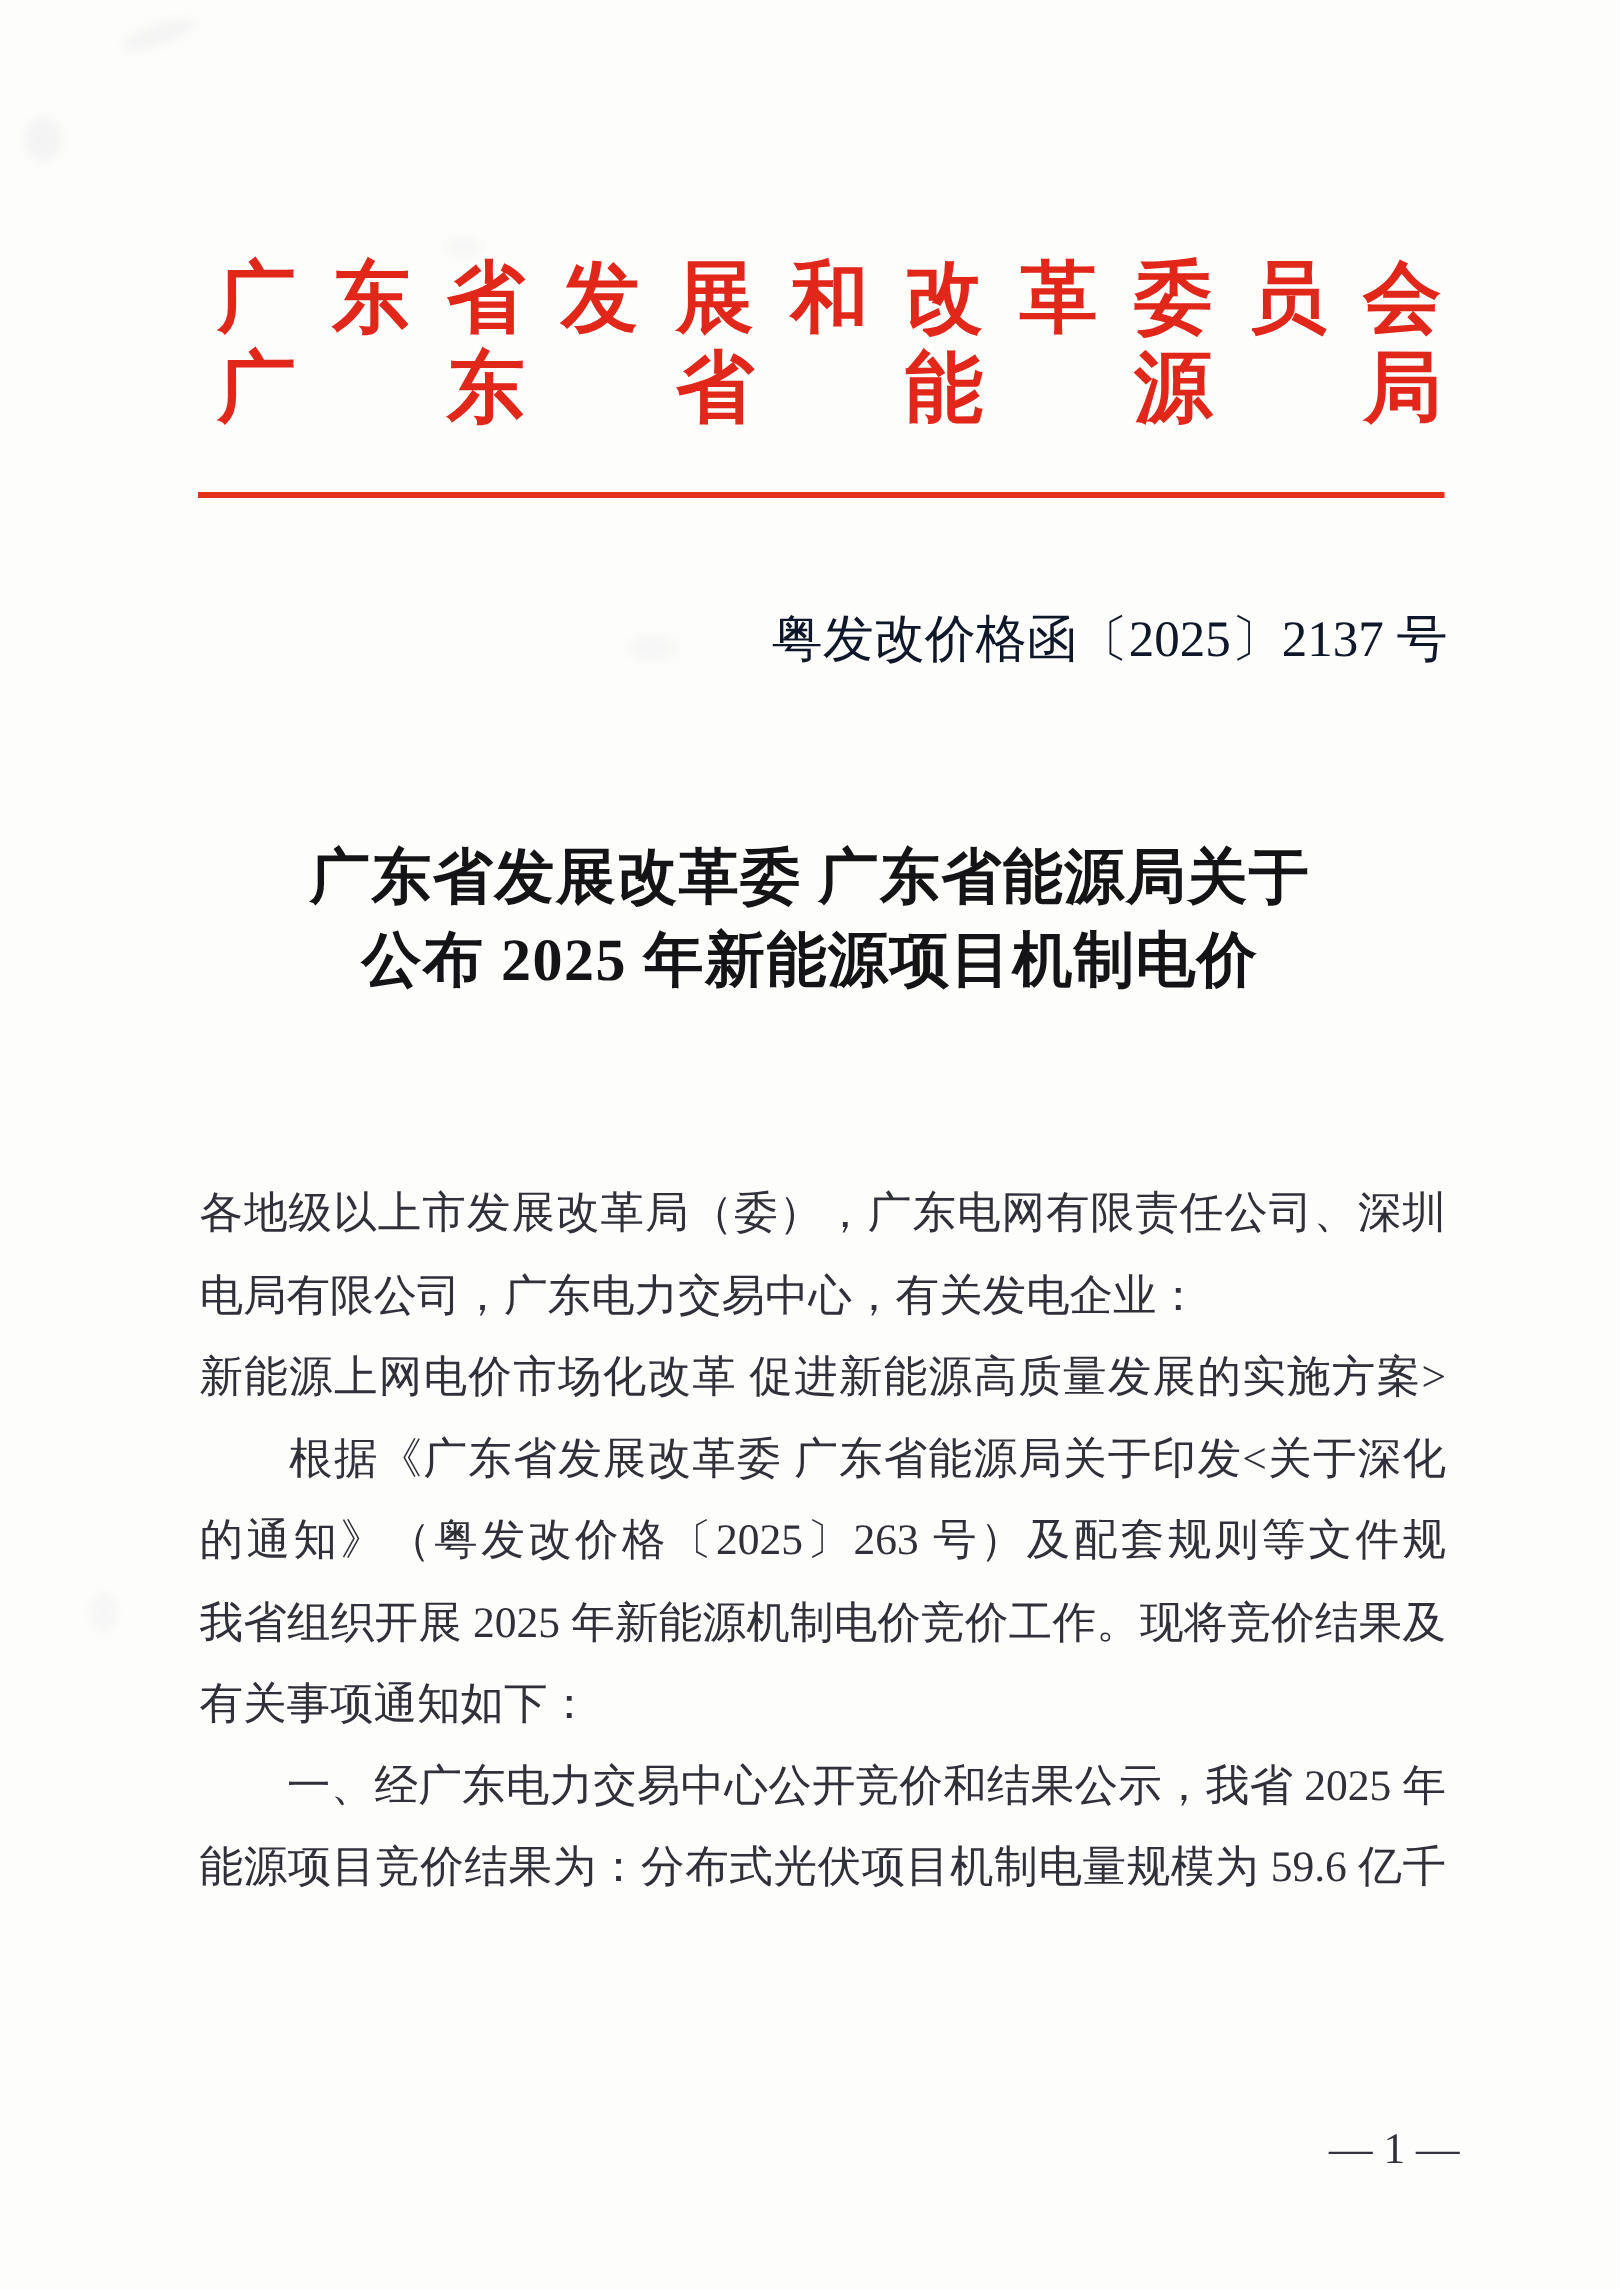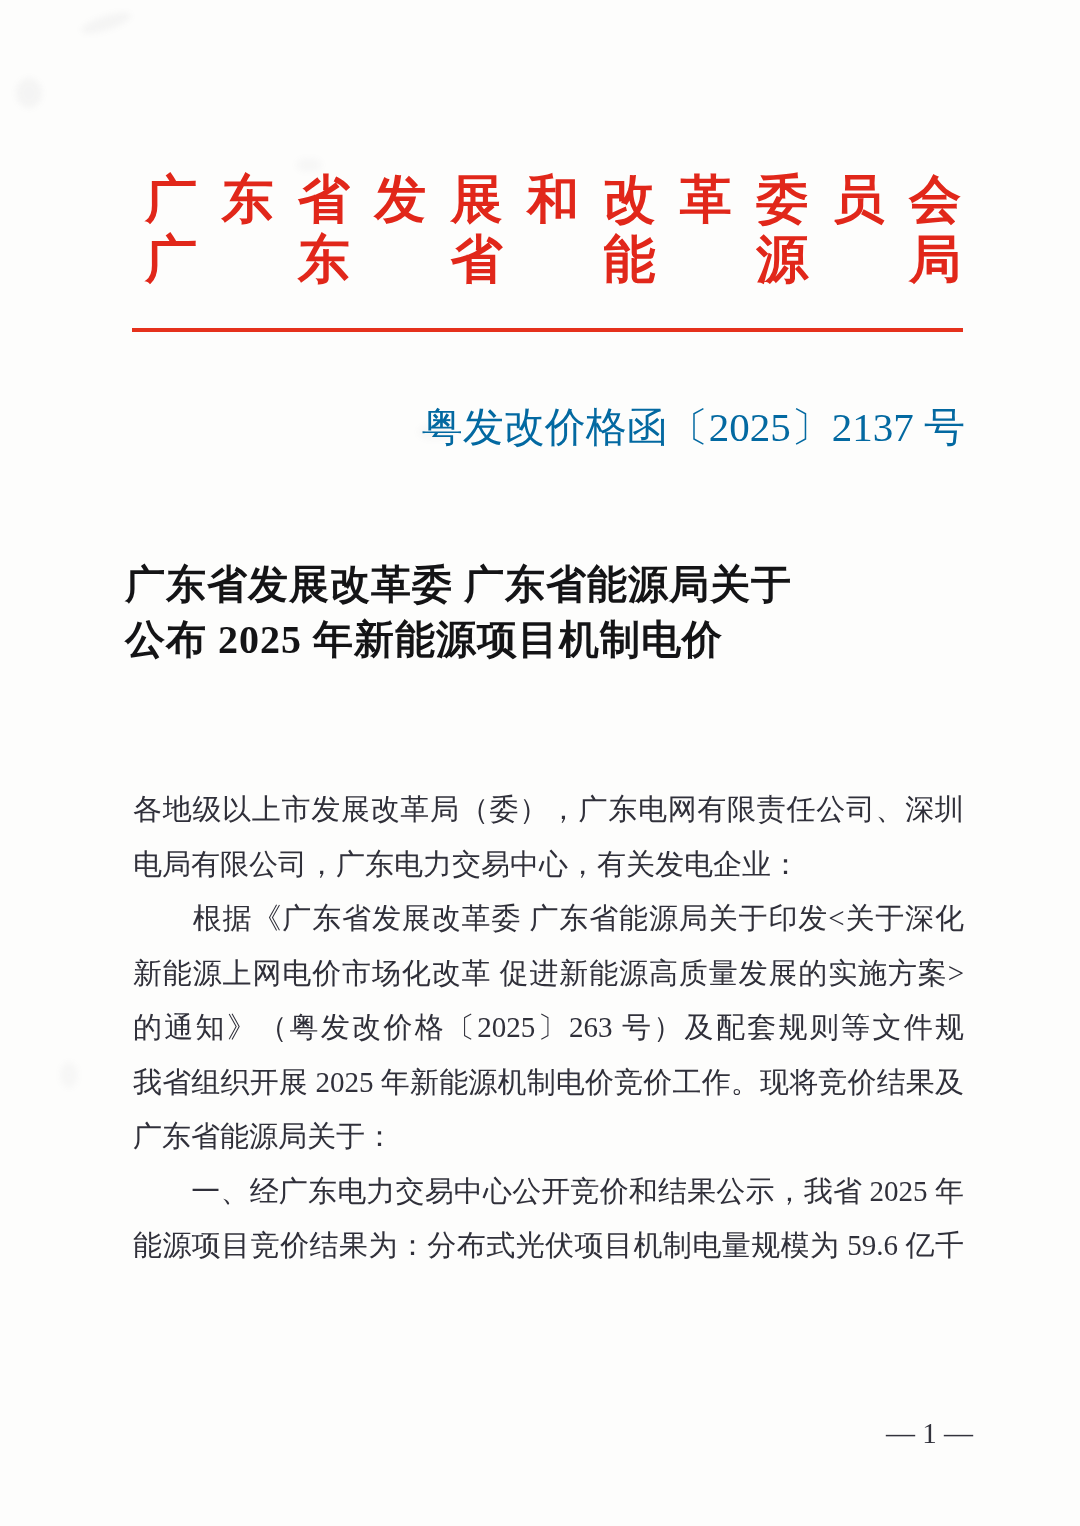--- a/index.html
+++ b/index.html
@@ -52,31 +52,32 @@
     left: 132px;
     width: 831px;
     height: 4px;
     background: #e5311c;
   }
 
   .doc-number {
     position: absolute;
     top: 408px;
     right: 115px;
-    font-size: 41px;
+    font-size: 34px;
     line-height: 38px;
-    color: #0369a1;
+    color: #0f172a;
     white-space: nowrap;
   }
 
   .notice-title {
     position: absolute;
     top: 557px;
     left: 125px;
     width: 830px;
+    text-align: center;
     font-size: 40px;
     line-height: 55px;
     font-weight: bold;
     color: #141416;
     letter-spacing: 1px;
   }
 
   .body-text {
     position: absolute;
     top: 782px;
@@ -143,24 +144,24 @@
   <div class="doc-number">粤发改价格函〔2025〕2137 号</div>
 
   <div class="notice-title">
       <div>广东省发展改革委 广东省能源局关于</div>
       <div>公布 2025 年新能源项目机制电价</div>
     </div>
 
   <div class="body-text">
       <div class="body-line fill">各地级以上市发展改革局（委），广东电网有限责任公司、深圳供</div>
       <div class="body-line">电局有限公司，广东电力交易中心，有关发电企业：</div>
+      <div class="body-line fill">新能源上网电价市场化改革 促进新能源高质量发展的实施方案&gt;</div>
       <div class="body-line fill">　　根据《广东省发展改革委 广东省能源局关于印发&lt;关于深化</div>
-      <div class="body-line fill">新能源上网电价市场化改革 促进新能源高质量发展的实施方案&gt;</div>
       <div class="body-line fill">的通知》（粤发改价格〔2025〕263 号）及配套规则等文件规定，</div>
       <div class="body-line fill">我省组织开展 2025 年新能源机制电价竞价工作。现将竞价结果及</div>
-      <div class="body-line">广东省能源局关于：</div>
+      <div class="body-line">有关事项通知如下：</div>
       <div class="body-line fill">　　一、经广东电力交易中心公开竞价和结果公示，我省 2025 年</div>
       <div class="body-line fill">能源项目竞价结果为：分布式光伏项目机制电量规模为 59.6 亿千</div>
     </div>
 
   <div class="page-number">— 1 —</div>
 
 </div>
 
 </body></html>

